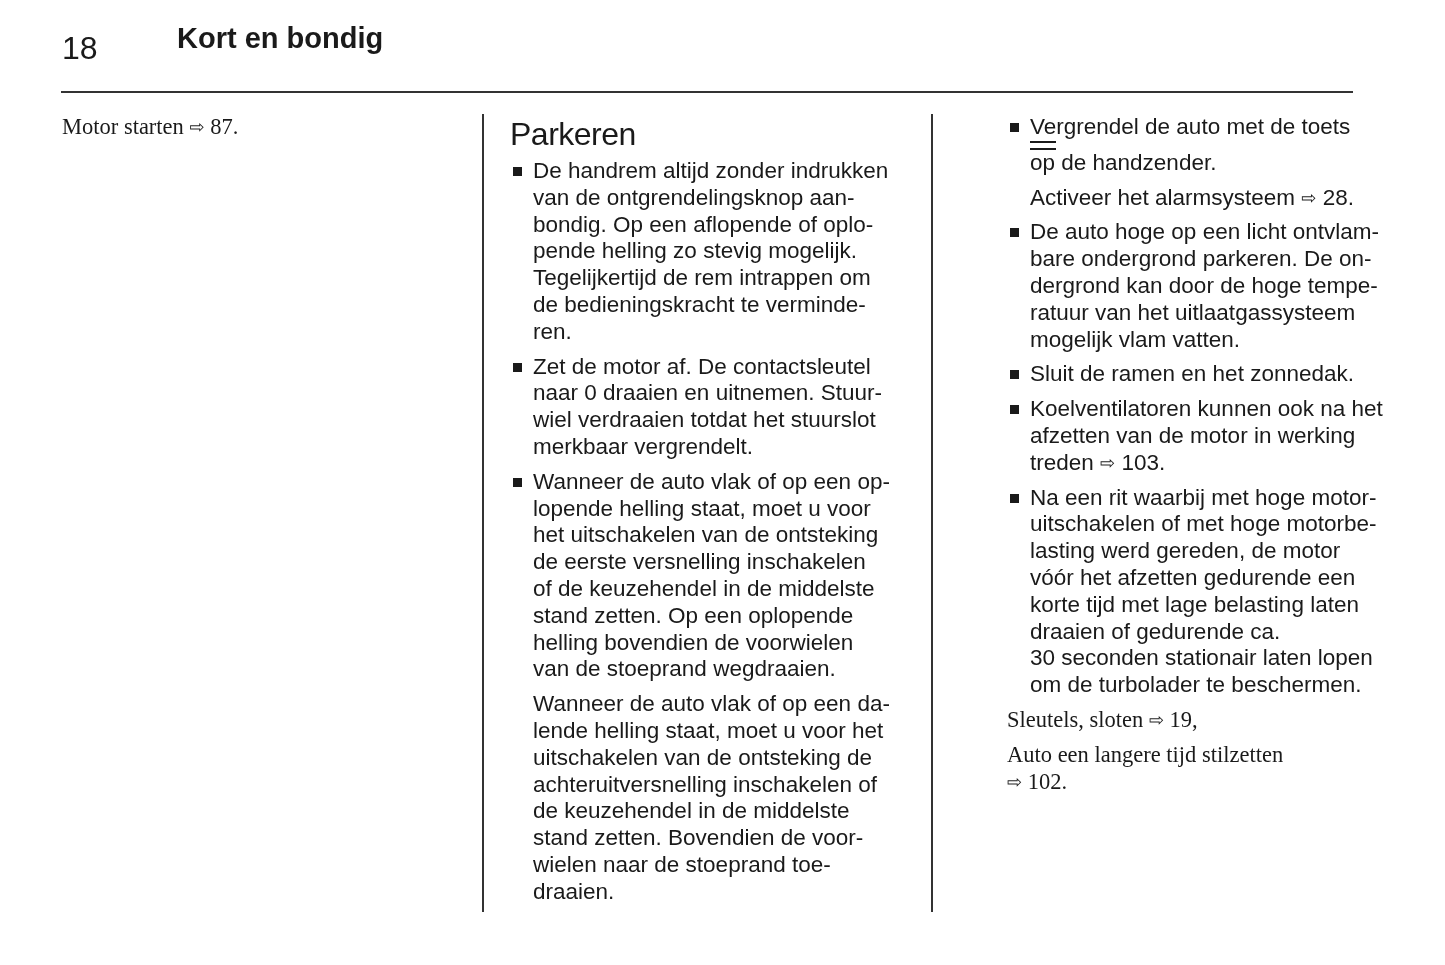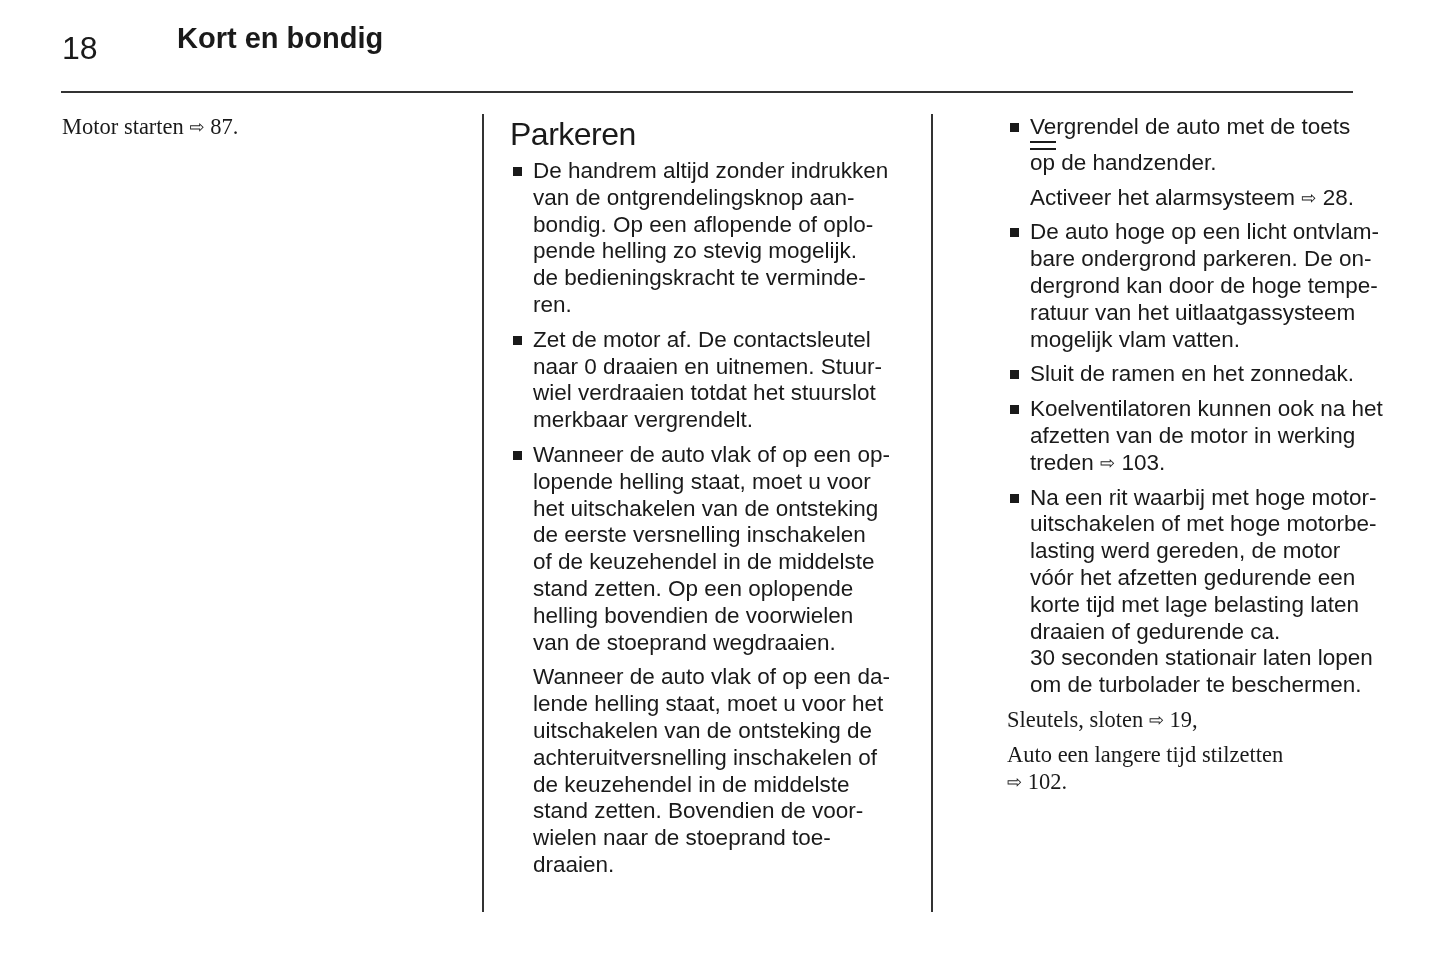--- a/index.html
+++ b/index.html
@@ -39,20 +39,21 @@
 
 <div class="col col2">
   <div class="section-title">Parkeren</div>
   <div class="bullet">
     <span class="sq"></span>
     <div class="lines">
         <span>De handrem altijd zonder indrukken</span>
         <span>van de ontgrendelingsknop aan-</span>
         <span>bondig. Op een aflopende of oplo-</span>
         <span>pende helling zo stevig mogelijk.</span>
+        <span>Tegelijkertijd de rem intrappen om</span>
         <span>de bedieningskracht te verminde-</span>
         <span>ren.</span>
       </div>
   </div>
   <div class="bullet">
     <span class="sq"></span>
     <div class="lines">
         <span>Zet de motor af. De contactsleutel</span>
         <span>naar 0 draaien en uitnemen. Stuur-</span>
         <span>wiel verdraaien totdat het stuurslot</span>

